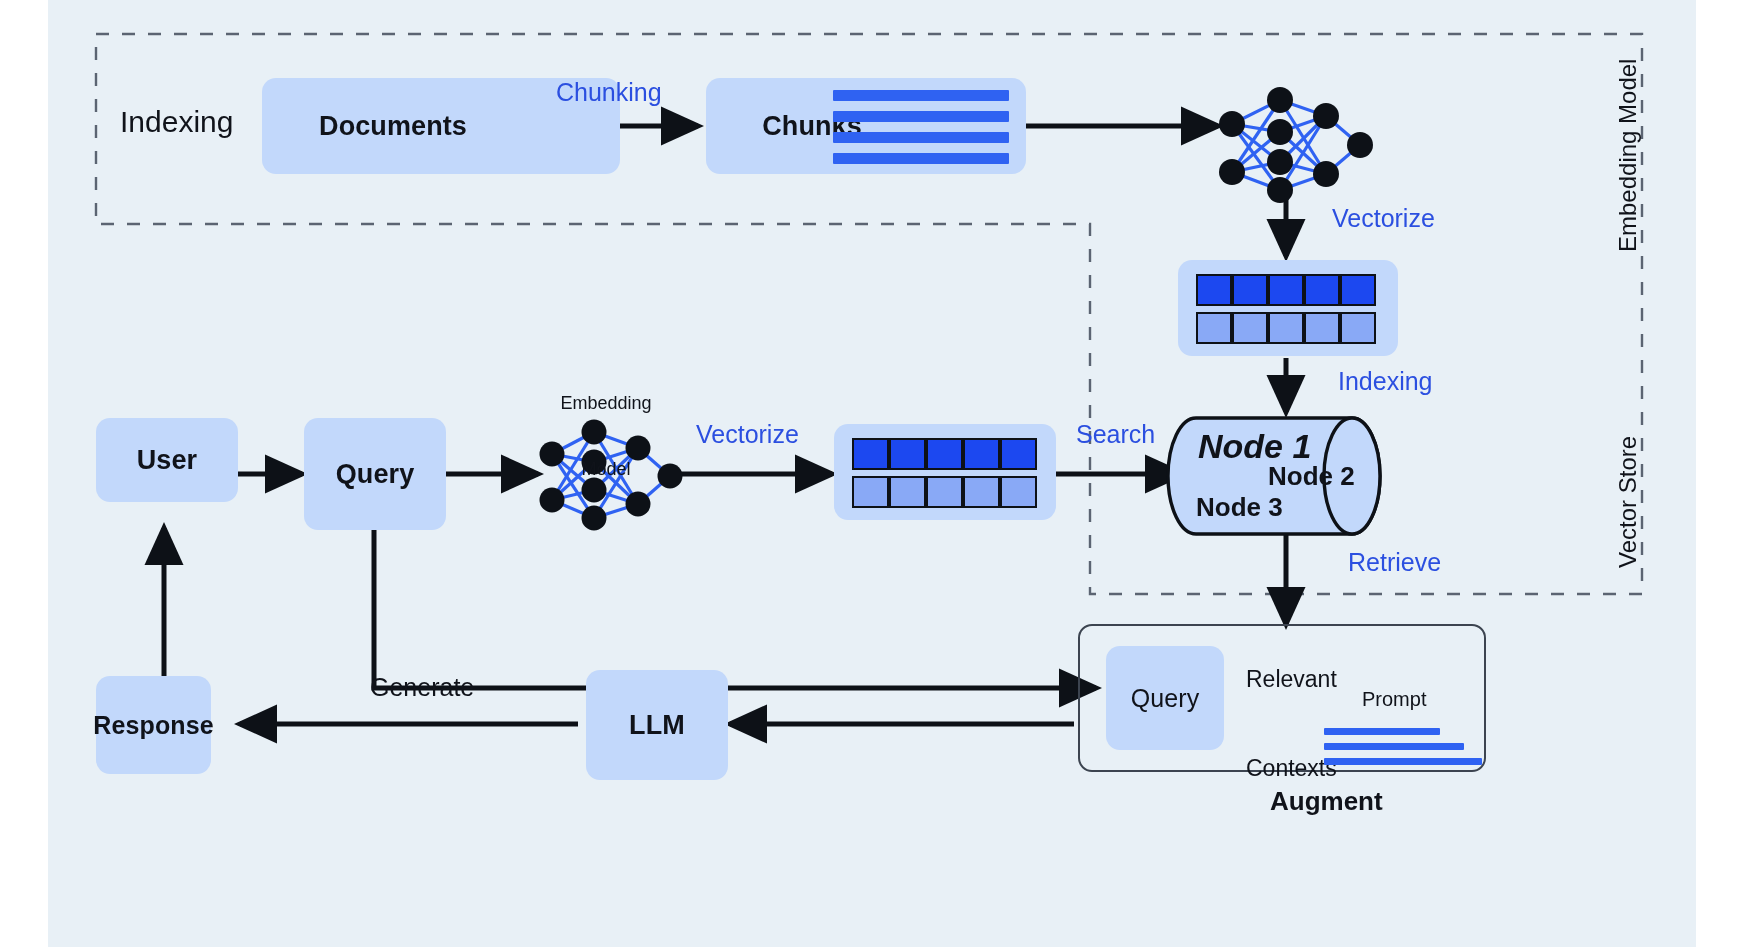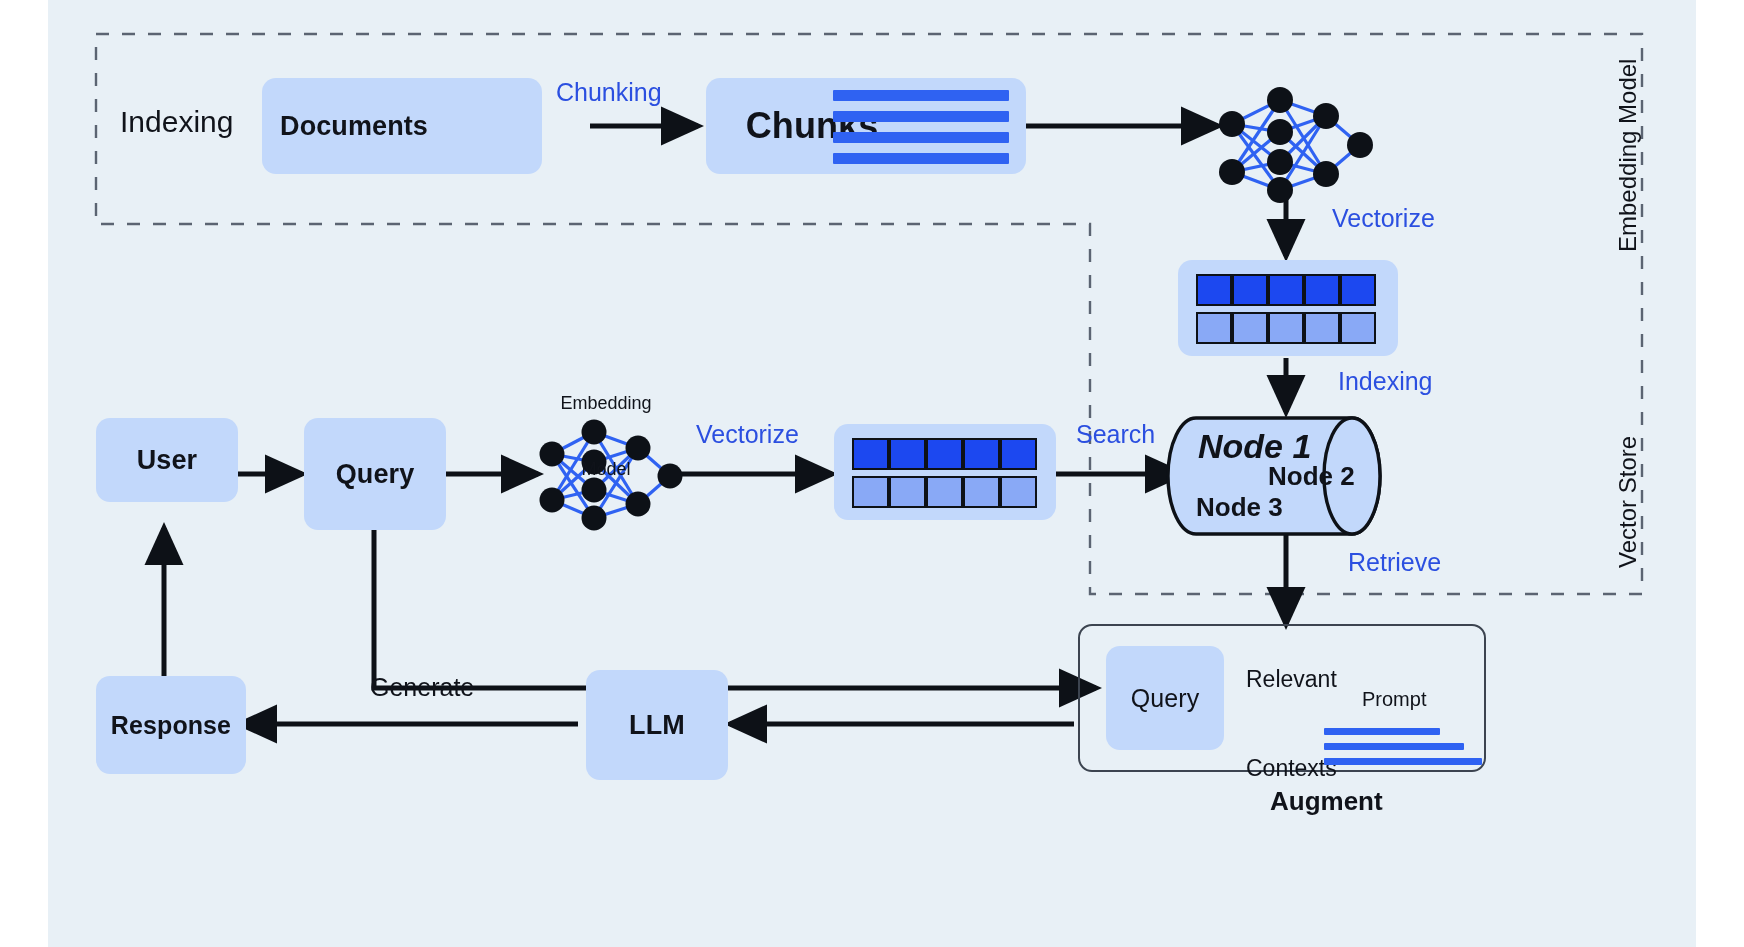--- a/index.html
+++ b/index.html
@@ -141,28 +141,28 @@
           <circle cx="52" cy="98" r="12.5"></circle>
         <circle cx="96" cy="28" r="12.5"></circle>
           <circle cx="96" cy="84" r="12.5"></circle>
         <circle cx="128" cy="56" r="12.5"></circle>
       </g>
     </g>
   </svg>
 
   <div class="plainlabel" style="left:120px;top:105px;font-size:30px;">Indexing</div>
 
-  <div class="nodebox" style="left:262px;top:78px;width:280px;height:96px;">
+  <div class="nodebox" style="left:262px;top:78px;width:358px;height:96px;">
     <span style="font-size:27px;margin-right:96px;">Documents</span>
   </div>
 
   <div class="bluelabel" style="left:556px;top:78px;font-size:25px;">Chunking</div>
 
   <div class="nodebox" style="left:706px;top:78px;width:320px;height:96px;">
-    <span style="font-size:36px;margin-right:108px;">Chunks</span>
+    <span style="font-size:27px;margin-right:108px;">Chunks</span>
   </div>
   <div style="position:absolute;left:833px;top:88px;width:180px;height:78px;">
     <div class="chunkbar" style="left:0;top:2px;width:176px;height:11px;"></div>
     <div class="chunkbar" style="left:0;top:23px;width:176px;height:11px;"></div>
     <div class="chunkbar" style="left:0;top:44px;width:176px;height:11px;"></div>
     <div class="chunkbar" style="left:0;top:65px;width:176px;height:11px;"></div>
   </div>
 
   <div class="bluelabel" style="left:1332px;top:204px;font-size:25px;">Vectorize</div>
 
@@ -213,21 +213,21 @@
     <div class="vcell top" style="left:92px;top:14px;width:37px;height:32px;"></div>
     <div class="vcell top" style="left:129px;top:14px;width:37px;height:32px;"></div>
     <div class="vcell top" style="left:166px;top:14px;width:37px;height:32px;"></div>
     <div class="vcell bot" style="left:18px;top:52px;width:37px;height:32px;"></div>
     <div class="vcell bot" style="left:55px;top:52px;width:37px;height:32px;"></div>
     <div class="vcell bot" style="left:92px;top:52px;width:37px;height:32px;"></div>
     <div class="vcell bot" style="left:129px;top:52px;width:37px;height:32px;"></div>
     <div class="vcell bot" style="left:166px;top:52px;width:37px;height:32px;"></div>
   </div>
 
-  <div class="nodebox" style="left:96px;top:676px;width:150px;height:98px;">
+  <div class="nodebox" style="left:96px;top:676px;width:115px;height:98px;">
     <span style="font-size:25px;">Response</span>
   </div>
 
   <div class="nodebox" style="left:586px;top:670px;width:142px;height:110px;">
     <span style="font-size:27px;">LLM</span>
   </div>
 
   <div class="plainlabel" style="left:370px;top:673px;font-size:25px;">Generate</div>
 
   <div class="augbox" style="left:1078px;top:624px;width:408px;height:148px;"></div>

